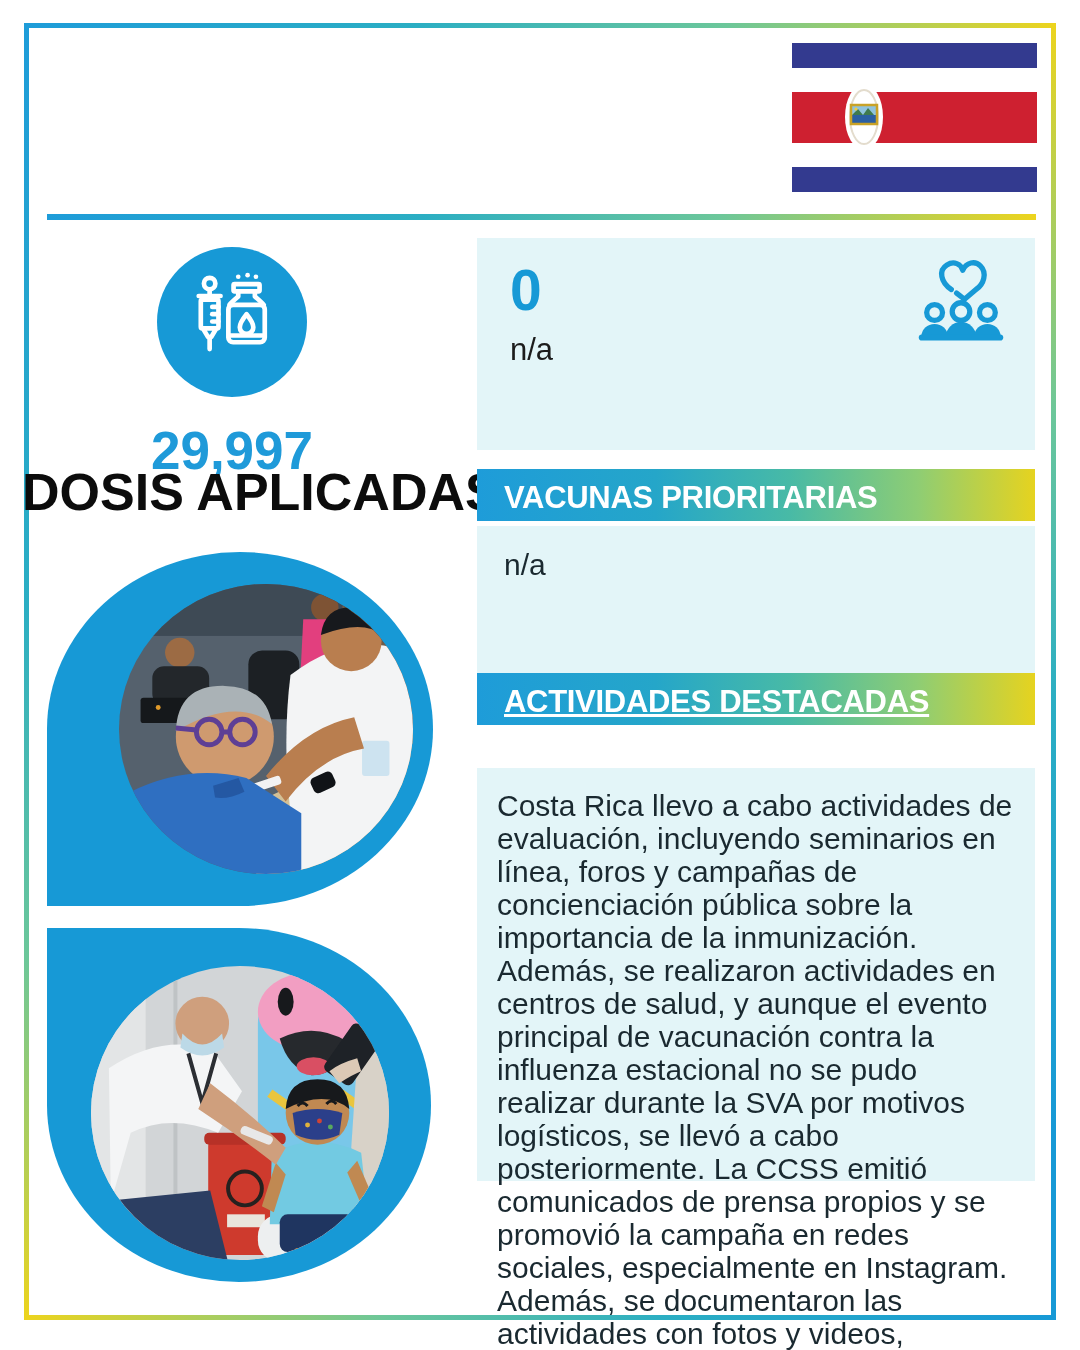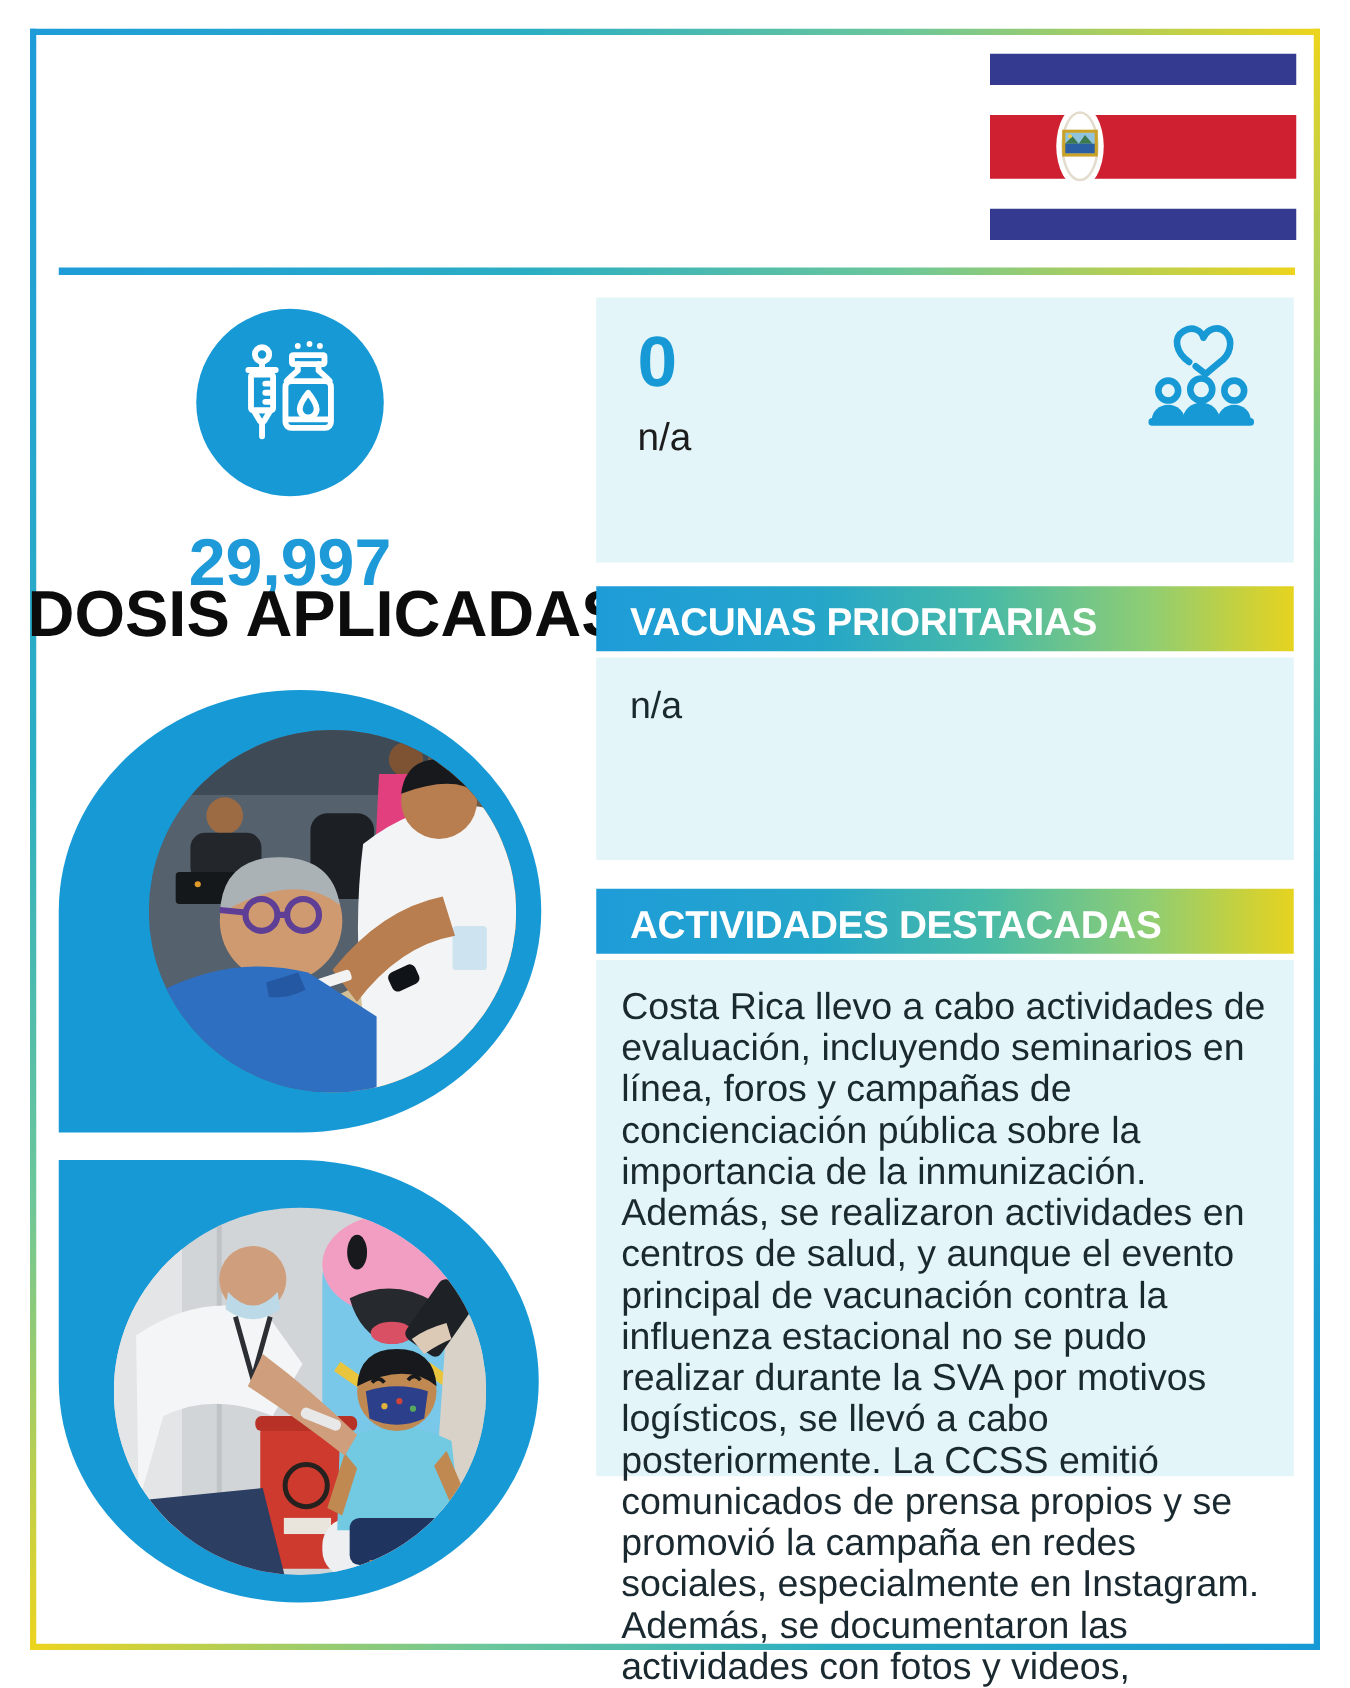--- a/index.html
+++ b/index.html
@@ -46,21 +46,21 @@
   
   .stat-card{position:absolute;left:477px;top:238px;width:558px;height:212px;background:#E3F5F8;}
   .stat-value{position:absolute;left:33px;top:24px;font-size:57px;font-weight:900;color:#1799D6;line-height:1;}
   .stat-note{position:absolute;left:33px;top:94px;font-size:31px;font-weight:400;color:#1c1c1c;}
   .stat-icon{position:absolute;top:16px;right:30px;width:88px;height:94px;}
   .sec-header{position:absolute;left:477px;width:558px;height:52px;box-sizing:border-box;
     padding-left:27px;line-height:57px;color:#ffffff;font-size:31px;font-weight:900;letter-spacing:-0.3px;
     background:linear-gradient(90deg,#1E9CD9 0%,#25A6C9 32%,#48BAA6 56%,#8ECD74 79%,#E6D31F 100%);
     white-space:nowrap;}
   .sec2h{top:469px;}
-  .sec3h{top:711px;}
+  .sec3h{top:673px;text-decoration:underline;}
   .sec-body{position:absolute;left:477px;width:558px;background:#E3F5F8;box-sizing:border-box;color:#1A2930;}
   .sec2b{top:526px;height:162px;padding:22px 27px;font-size:30px;}
   .sec3b{top:768px;height:413px;padding:21px 20px;font-size:30px;line-height:33px;}
   .sec-body p{margin:0;}
 </style>
 </head>
 <body>
 
 <div class="page">
 

